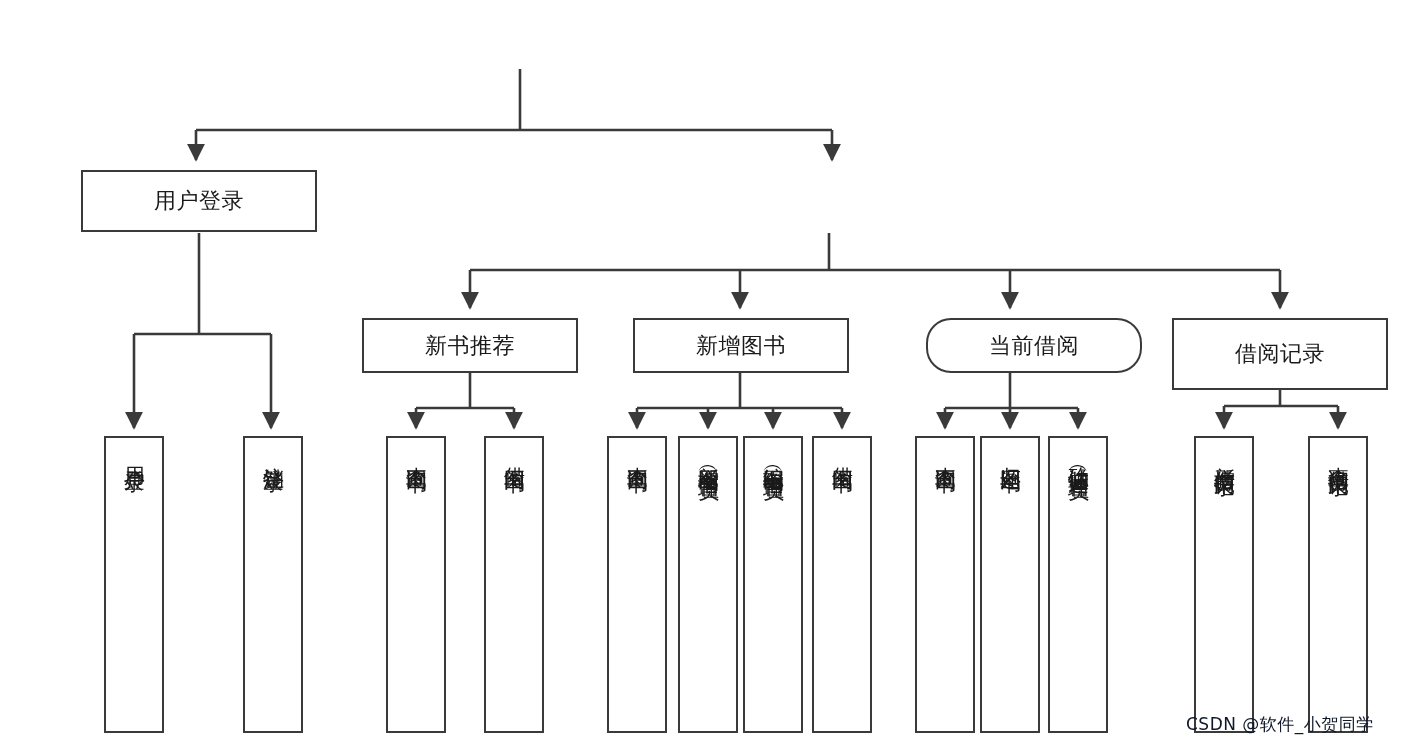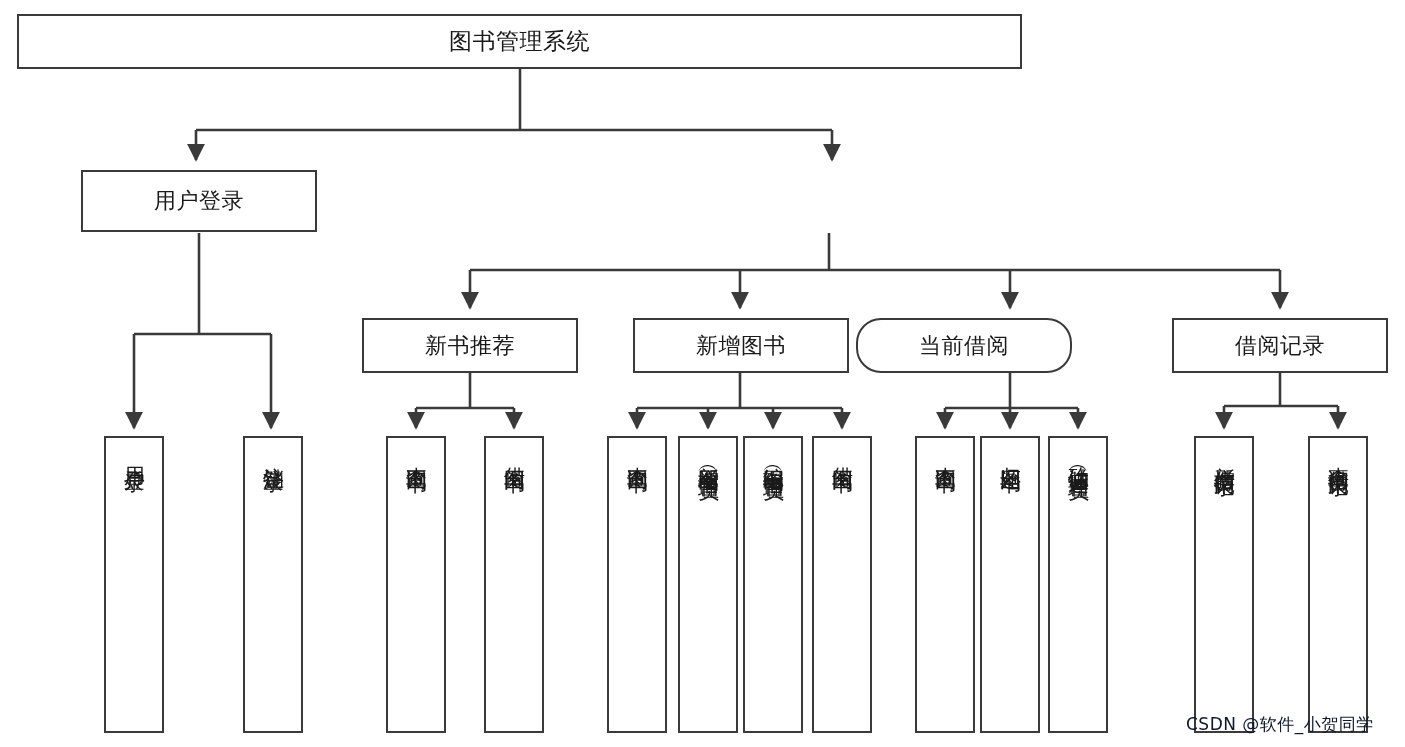--- a/index.html
+++ b/index.html
@@ -123,38 +123,35 @@
       <path d="M 1010 408 L 1010 428" marker-end="url(#arrow)"></path>
       <path d="M 1078 408 L 1078 428" marker-end="url(#arrow)"></path>
 
       <path d="M 1280 373 L 1280 406"></path>
       <path d="M 1224 406 L 1338 406"></path>
       <path d="M 1224 406 L 1224 428" marker-end="url(#arrow)"></path>
       <path d="M 1338 406 L 1338 428" marker-end="url(#arrow)"></path>
     </g>
   </svg>
 
-  <div class="node horiz root" style="left:17px; top:14px; width:1005px; height:55px;">
-    <span class="node-label">图书管理系统</span>
-  </div>
 
   <div class="node horiz" style="left:81px; top:170px; width:236px; height:62px;">
     <span class="node-label">用户登录</span>
   </div>
 
   <div class="node horiz" style="left:362px; top:318px; width:216px; height:55px;">
     <span class="node-label">新书推荐</span>
   </div>
   <div class="node horiz" style="left:633px; top:318px; width:216px; height:55px;">
     <span class="node-label">新增图书</span>
   </div>
-  <div class="node horiz" style="left:856px; top:318px; width:216px; height:55px;border-radius:25px;">
+  <div class="node horiz" style="left:926px; top:318px; width:216px; height:55px;border-radius:25px;">
     <span class="node-label">当前借阅</span>
   </div>
-  <div class="node horiz" style="left:1172px; top:318px; width:216px; height:55px;">
+  <div class="node horiz" style="left:1172px; top:318px; width:216px; height:72px;">
     <span class="node-label">借阅记录</span>
   </div>
 
   <div class="node vert" style="left:104px; top:436px; width:60px; height:297px;">
     <span class="node-label">用户登录</span>
   </div>
   <div class="node vert" style="left:243px; top:436px; width:60px; height:297px;">
     <span class="node-label">注销登录</span>
   </div>
 

